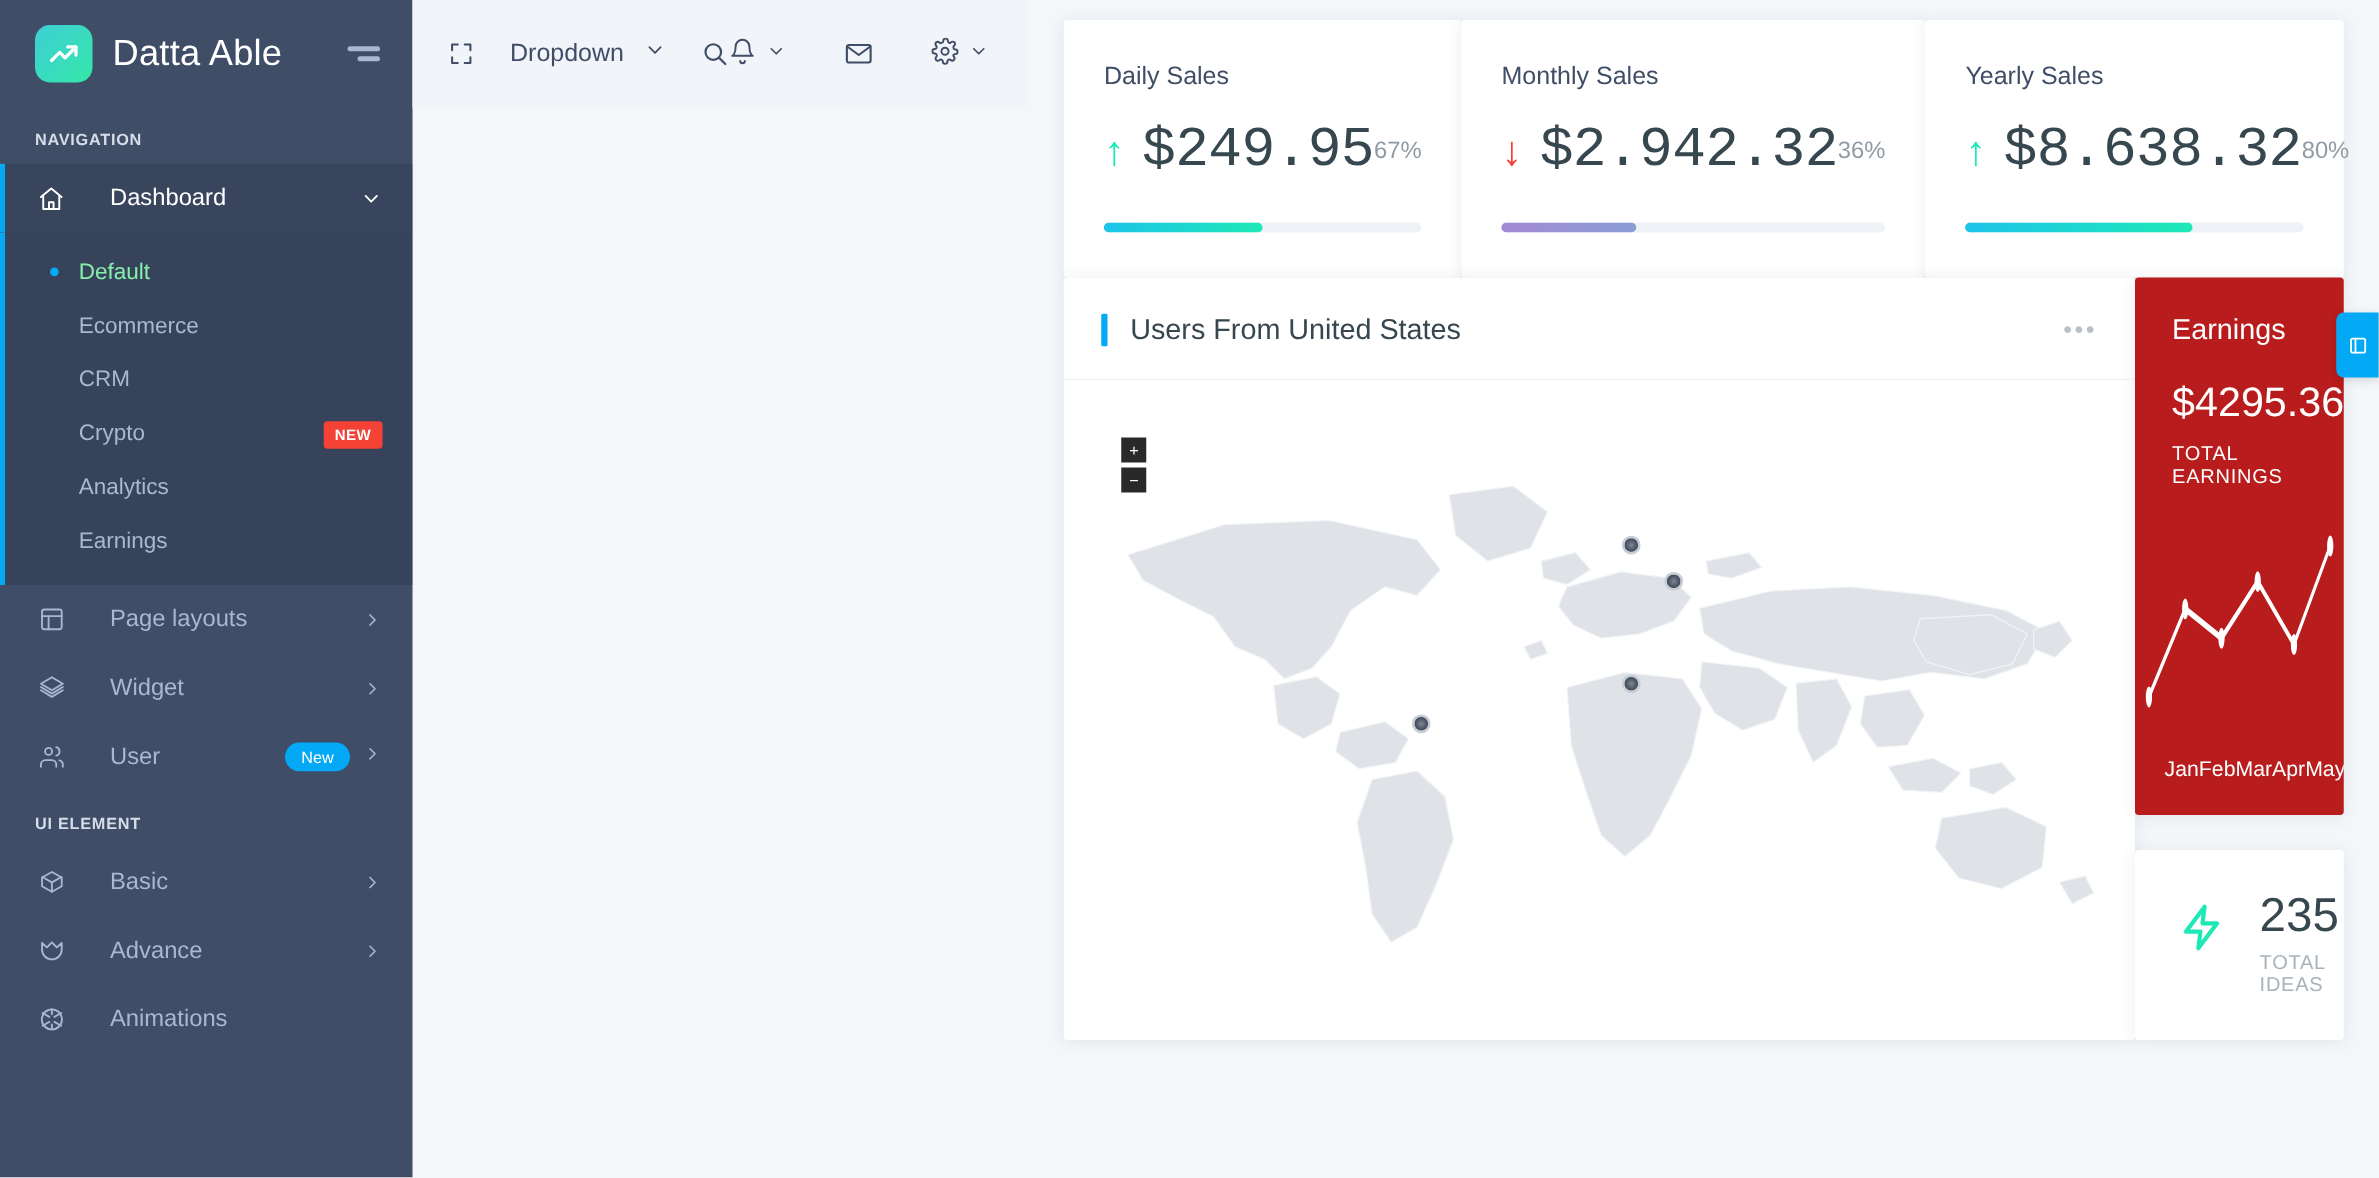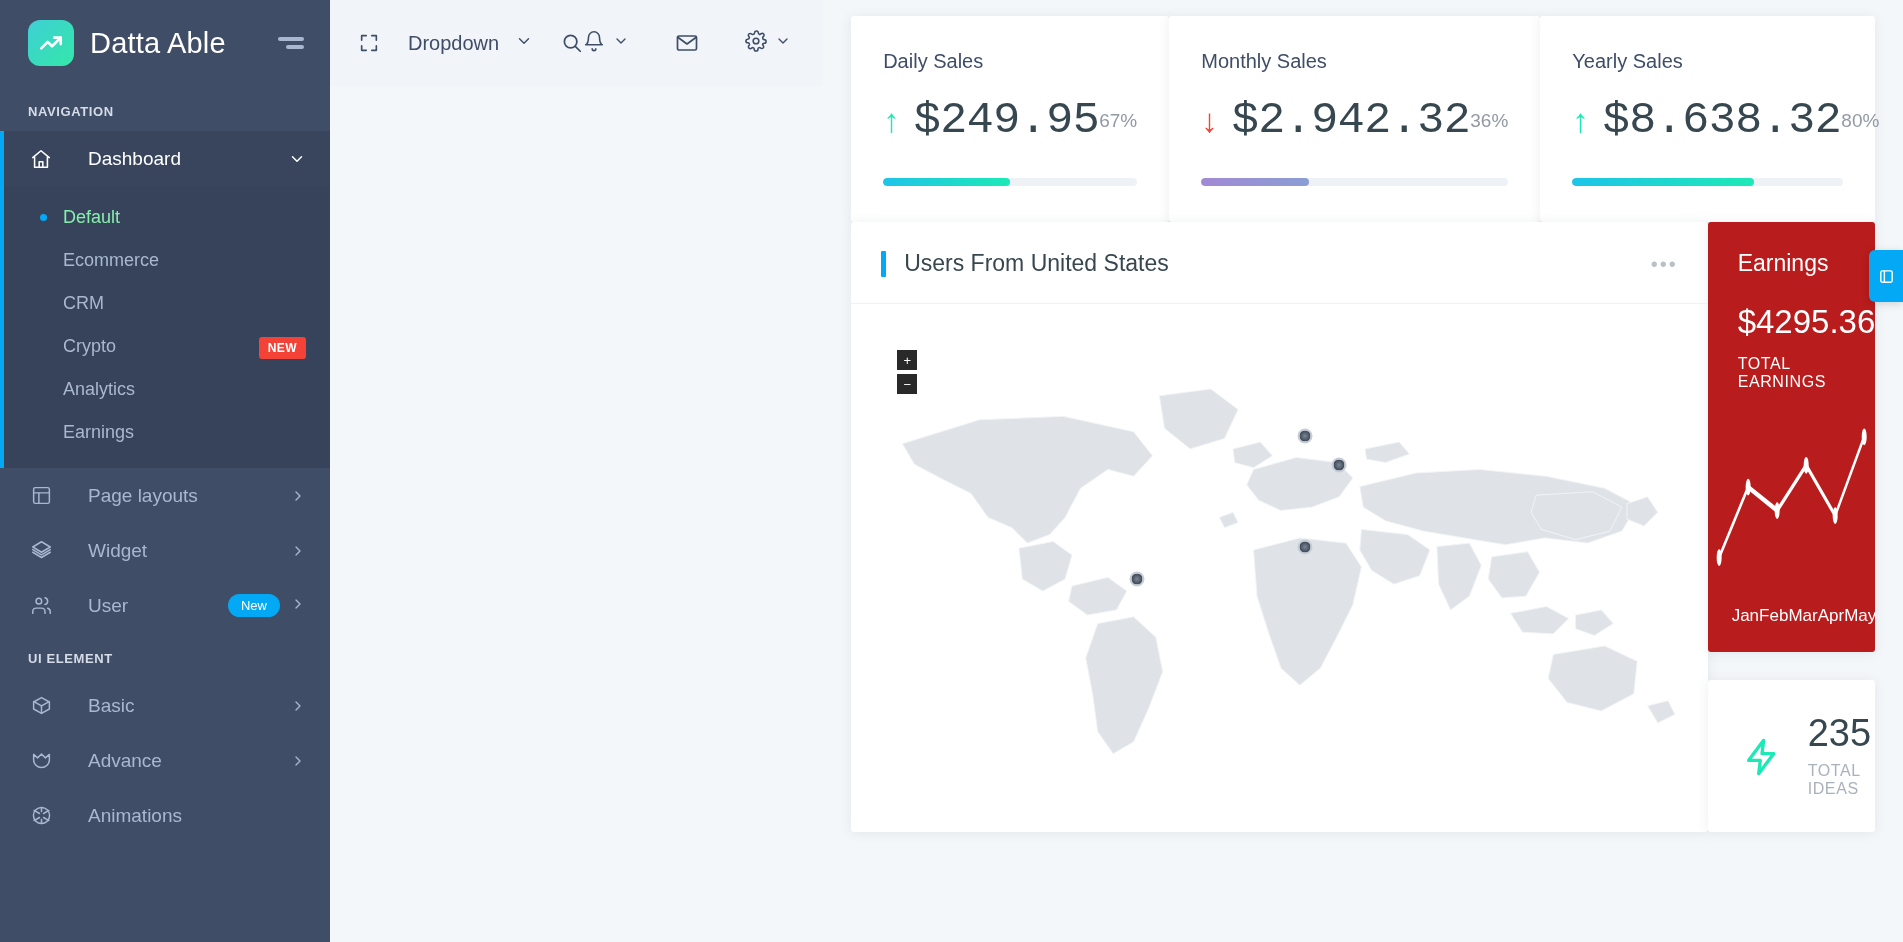--- a/index.html
+++ b/index.html
@@ -185,21 +185,21 @@
   .earn-amount { font-size: 33px; font-weight: 300; margin-top: 26px; display:flex; align-items:center; gap:14px; }
   .earn-sub { font-size: 16px; letter-spacing: .6px; margin-top: 14px; color: #ffffff; }
   .earn-chart { flex: 1; position: relative; margin-top: 10px; }
   .earn-chart svg { position:absolute; inset:0; width:100%; height:100%; }
   .earn-months {
     display: flex; padding: 0 24px 26px 24px;
   }
   .earn-months span { flex: 1; text-align: center; font-size: 17px; color: #fff; }
 
   
-  .ideas-card { padding: 34px 34px 34px 34px; display:flex; align-items:center; gap: 26px; }
+  .ideas-card { padding: 34px 34px 34px 34px; display:flex; align-items:flex-start; gap: 26px; }
   .ideas-icon { color: #1de9b6; flex: 0 0 auto; margin-top: 6px; }
   .ideas-num { font-size: 38px; color: #37474f; font-weight: 300; line-height: 1.05; }
   .ideas-label { font-size: 16px; color: #a9b2ba; letter-spacing: .6px; margin-top: 8px; }
 
   
   .right-col { display:flex; flex-direction: column; gap: 28px; min-width:0; }
 
   
   .float-tab {
     position: absolute; right: 0; top: 250px;

